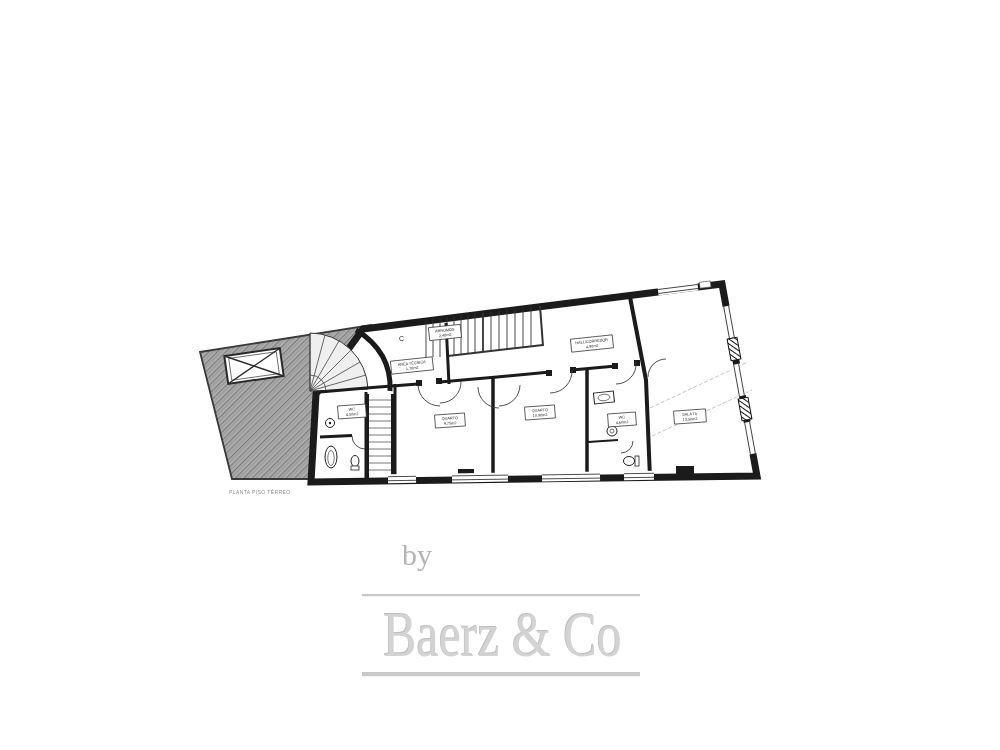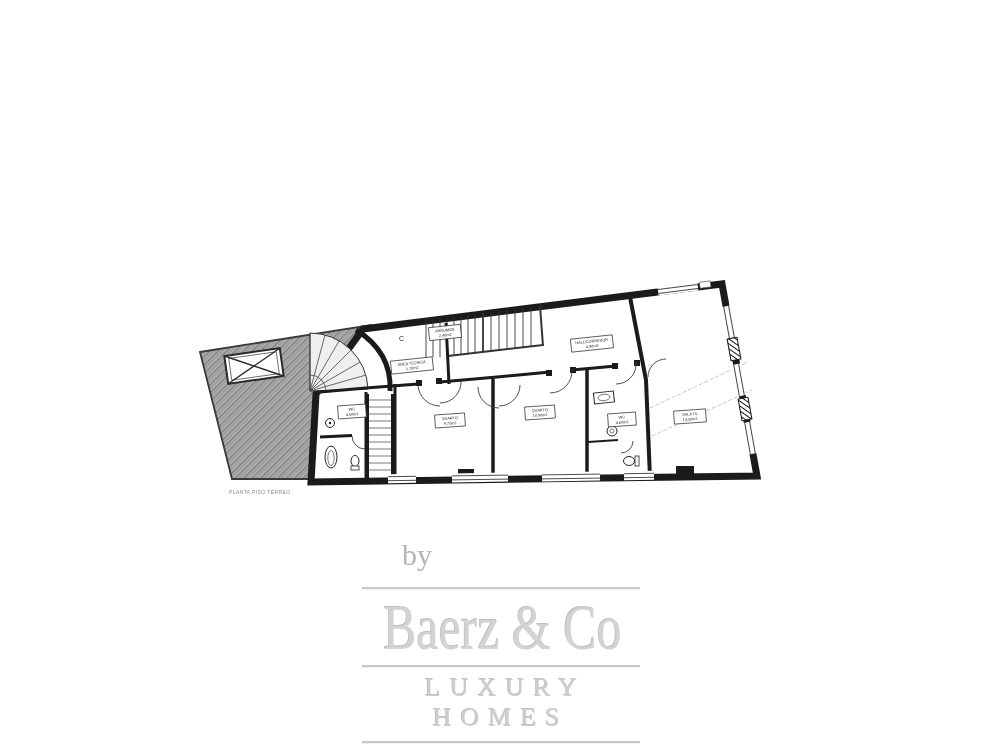--- a/index.html
+++ b/index.html
@@ -2,21 +2,21 @@
 <html><head>
 <meta charset="utf-8">
 <style>
   html,body{margin:0;padding:0;background:#ffffff;width:1000px;height:750px;overflow:hidden;}
   body{font-family:"Liberation Sans",sans-serif;position:relative;}
   #plan-svg{position:absolute;left:0;top:0;}
   
   .logo{position:absolute;left:350px;top:540px;width:302px;text-align:center;color:#d2d2d2;
         font-family:"Liberation Serif",serif;user-select:none;}
   .logo .by{display:block;text-align:left;padding-left:52px;font-size:30px;color:#b5b5b5;
-        text-shadow:1px 1px 0 #ffffff;line-height:30px;margin-bottom:17px;}
+        text-shadow:1px 1px 0 #ffffff;line-height:30px;margin-bottom:24px;}
   .logo .rule{border:none;border-top:2px solid #c8c8c8;margin:0 12px;box-shadow:0 1px 0 #f2f2f2;}
   .logo .brand{display:block;font-size:64px;line-height:74px;color:#d3d3d3;white-space:nowrap;
         transform:scaleX(0.78);transform-origin:center;
         text-shadow:-1px -1px 0 #bfbfbf,1px 1px 1px #ffffff;margin:2px 0 0 0;}
   .logo .tagline{display:block;font-size:26px;line-height:30px;letter-spacing:9px;text-indent:9px;
         color:#cdcdcd;text-shadow:-1px -1px 0 #c2c2c2,1px 1px 1px #ffffff;margin:6px 0 8px 0;}
   .plan-text{font-family:"Liberation Sans",sans-serif;fill:#222;}
 </style>
 </head>
 <body>
@@ -256,15 +256,14 @@
   </g>
 
   <text x="229" y="494" font-size="5" letter-spacing="0.4" fill="#8c8c8c" font-family="Liberation Sans, sans-serif">PLANTA PISO TÉRREO</text>
 </svg>
 
 <div class="logo">
   <span class="by">by</span>
   <hr class="rule">
   <span class="brand">Baerz &amp; Co</span>
   <hr class="rule">
-  <span class="tagline">LUXURY HOMES</span>
   <hr class="rule">
 </div>
 
 </body></html>

